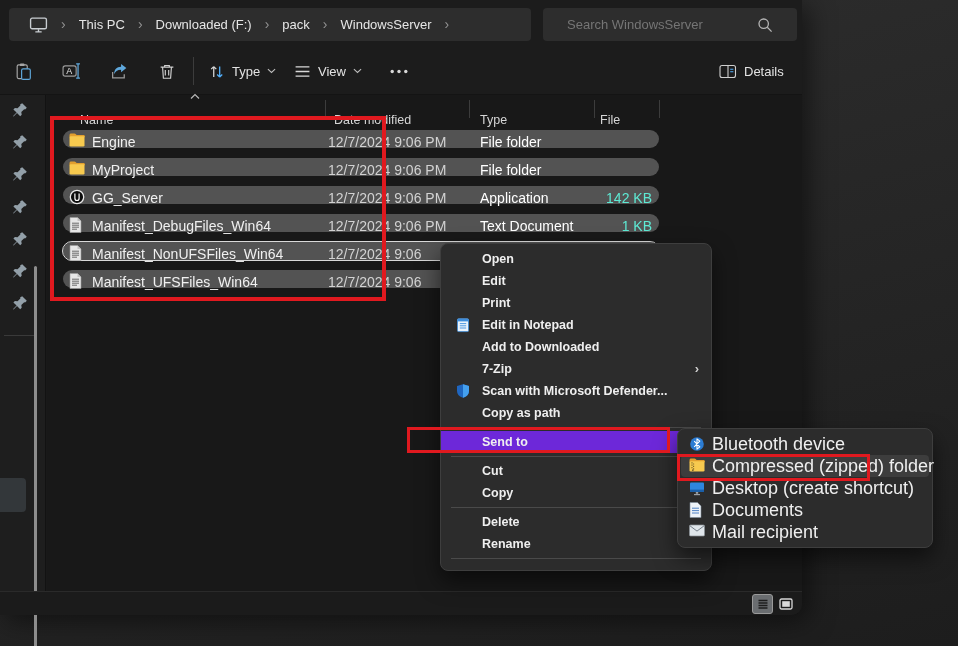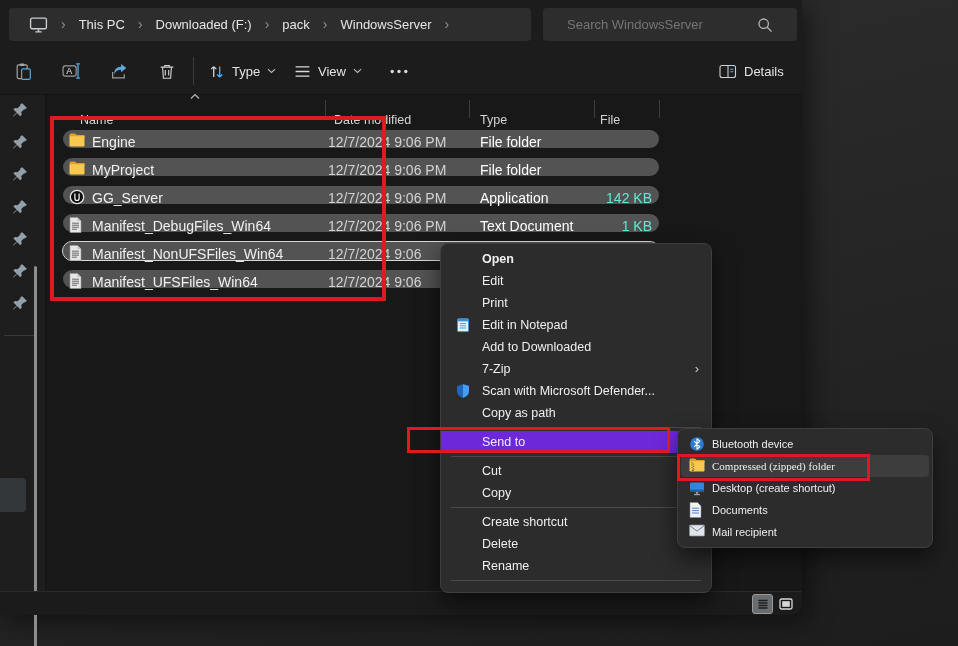--- a/index.html
+++ b/index.html
@@ -60,35 +60,35 @@
                border-top:1px solid #2a2a2a; border-radius:0 0 10px 0; }
   .vt { position:absolute; top:2px; width:21px; height:20px; border-radius:3px;
         display:flex; align-items:center; justify-content:center; }
   .vt.active { background:#6a6d70; border:1px solid #9a9a9a; }
 
   
   .cmenu { position:absolute; left:405px; top:243px; width:272px; background:#2c2c2c;
            border:1px solid #3e3e3e; border-radius:8px; padding:4px 0 8px 0; z-index:10;
            box-shadow:0 10px 22px rgba(0,0,0,.55);margin-left:35px; }
   .mi { position:relative; height:22px; line-height:22px; padding-left:41px; color:#efefef;
-        font-size:12.5px; white-space:nowrap; }
+        font-size:12.5px; white-space:nowrap;font-weight:bold; }
   .mi.bold { font-weight:bold; }
   .mi.hover { background:#6d28d9; }
   .mi-icon { position:absolute; left:14px; top:3px; width:16px; height:16px; }
   .sub-arrow { position:absolute; right:12px; top:0; color:#cfcfcf; font-size:13px; }
   .sub-arrow::before { content:"›"; }
   .sep { height:1px; margin:3px 10px; background:#4a4a4a; }
 
   
   .smenu { position:absolute; left:677px; top:428px; width:256px; background:#2c2c2c;
            border:1px solid #3e3e3e; border-radius:8px; padding:4px 0; z-index:12;
            box-shadow:0 10px 22px rgba(0,0,0,.55); }
   .smi { position:relative; height:22px; line-height:22px; margin:0 3px; padding-left:31px;
-         color:#efefef; font-size:11px; border-radius:4px; white-space:nowrap; }
-  .smi.hover { background:#3d3d3d;font-family:Liberation Serif, serif; }
+         color:#efefef; font-size:18px; border-radius:4px; white-space:nowrap; }
+  .smi.hover { background:#3d3d3d; }
   .smi-icon { position:absolute; left:8px; top:3px; width:16px; height:16px; }
 
   
   .redbox { position:absolute; border-style:solid; border-color:#e0191f; pointer-events:none; }
   .red-files { left:50px; top:116px; width:336px; height:185px; border-width:4px; z-index:5; }
   .red-sendto { left:407px; top:427px; width:263px; height:26px; border-width:3px; z-index:13; }
   .red-zip { left:677px; top:454px; width:193px; height:27px; border-width:3px; z-index:14; }
 
   svg { display:block; }
 </style>
@@ -371,21 +371,20 @@
     <div class="mi"><span>Copy as path</span></div>
     <div class="sep"></div>
     <div class="mi hover">
       <span>Send to</span>
       <span class="sub-arrow"></span>
     </div>
     <div class="sep"></div>
     <div class="mi"><span>Cut</span></div>
     <div class="mi"><span>Copy</span></div>
     <div class="sep"></div>
-    <div class="mi"><span>Create shortcut</span></div>
     <div class="mi"><span>Delete</span></div>
     <div class="mi"><span>Rename</span></div>
     <div class="sep"></div>
   </div>
 
   <div class="smenu">
     <div class="smi">
       <span class="smi-icon">
           <svg width="16" height="16" viewBox="0 0 16 16">
             <circle cx="8" cy="8" r="6.8" fill="#2b7cd3"></circle>

